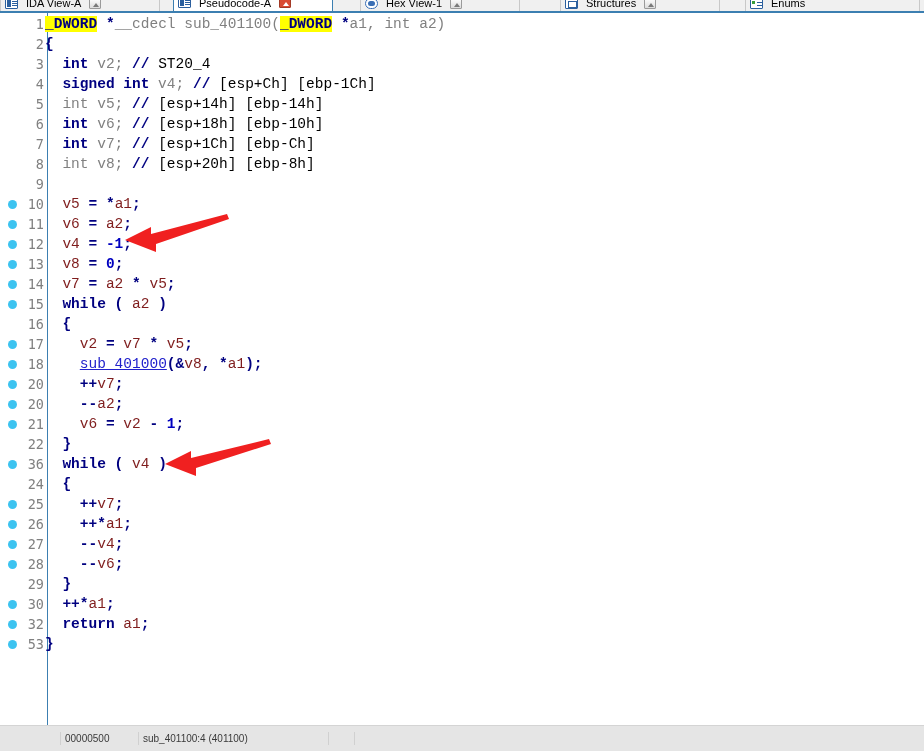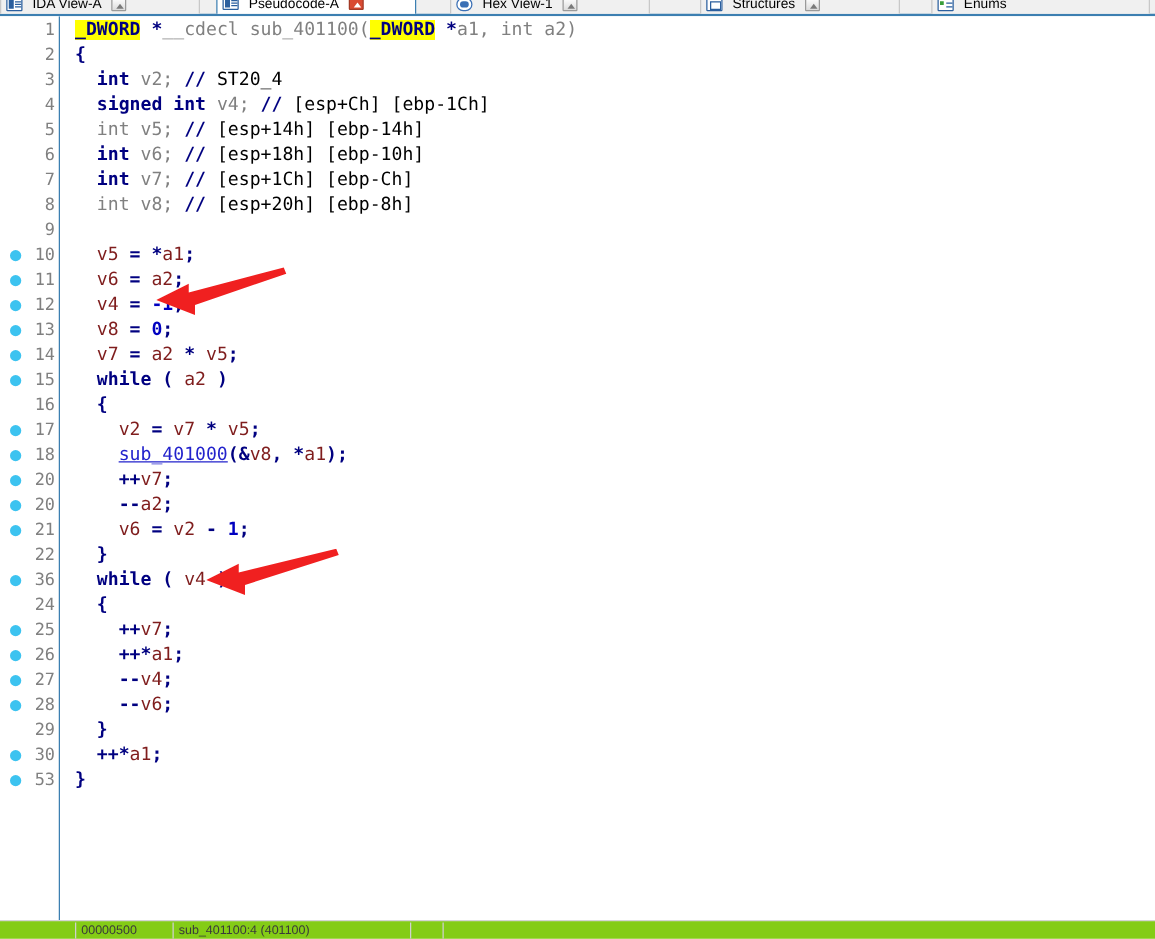--- a/index.html
+++ b/index.html
@@ -75,42 +75,42 @@
     font-size:14.5px;white-space:pre;
   }
   .dot{
     position:absolute;left:8px;top:6px;width:9px;height:9px;border-radius:50%;
     background:#3cc3f0;
   }
   .ln{
     position:absolute;left:0;width:44px;text-align:right;
     color:#808080;font-size:13.5px;
   }
-  .code{position:absolute;left:60px;}
+  .code{position:absolute;left:45px;font-family:Liberation Mono, monospace;}
 
   
   .kw   {color:#000080;font-weight:bold;}
   .typ  {color:#000080;font-weight:bold;}
   .pln  {color:#808080;}
   .var  {color:#7f1d1d;}
   .num  {color:#0000c0;font-weight:bold;}
   .fn   {color:#2222cc;text-decoration:underline;}
   .cmt  {color:#000000;}
   .cmts {color:#000080;font-weight:bold;}
   .brc  {color:#000080;font-weight:bold;}
   .op   {color:#000080;font-weight:bold;}
   .hl   {background:#ffff00;}
 
   
   .arrow{position:absolute;pointer-events:none;}
 
   
   .statusbar{
-    position:absolute;left:0;bottom:0;width:924px;height:15px;
-    background:#84cc16;border-top:1px solid #d4d4d4;box-sizing:border-box;
+    position:absolute;left:0;bottom:0;width:924px;height:26px;
+    background:#e5e5e5;border-top:1px solid #d4d4d4;box-sizing:border-box;
     display:flex;align-items:center;overflow:hidden;
     font-family:"Liberation Sans",sans-serif;font-size:10px;color:#3a3a3a;
   }
   .statuscell{
     height:13px;line-height:13px;padding:0 4px;box-sizing:border-box;
     border-right:1px solid #d0d0d0;white-space:nowrap;
   }
   .statuscell.addr{width:78px;}
   .statuscell.sym{width:190px;}
   .statuscell.pad{width:26px;}
@@ -178,20 +178,21 @@
         <div class="row"><span class="dot" style="background: rgb(60, 195, 240);"></span><span class="ln">21</span><span class="code"><span class="pln">    </span><span class="var">v6</span><span class="op"> = </span><span class="var">v2</span><span class="op"> - </span><span class="num">1</span><span class="op">;</span></span></div>
         <div class="row"><span class="ln">22</span><span class="code"><span class="pln">  </span><span class="brc">}</span></span></div>
         <div class="row"><span class="dot" style="background: rgb(60, 195, 240);"></span><span class="ln">36</span><span class="code"><span class="pln">  </span><span class="kw">while</span><span class="op"> ( </span><span class="var">v4</span><span class="op"> )</span></span></div>
         <div class="row"><span class="ln">24</span><span class="code"><span class="pln">  </span><span class="brc">{</span></span></div>
         <div class="row"><span class="dot" style="background: rgb(60, 195, 240);"></span><span class="ln">25</span><span class="code"><span class="pln">    </span><span class="op">++</span><span class="var">v7</span><span class="op">;</span></span></div>
         <div class="row"><span class="dot" style="background: rgb(60, 195, 240);"></span><span class="ln">26</span><span class="code"><span class="pln">    </span><span class="op">++*</span><span class="var">a1</span><span class="op">;</span></span></div>
         <div class="row"><span class="dot" style="background: rgb(60, 195, 240);"></span><span class="ln">27</span><span class="code"><span class="pln">    </span><span class="op">--</span><span class="var">v4</span><span class="op">;</span></span></div>
         <div class="row"><span class="dot" style="background: rgb(60, 195, 240);"></span><span class="ln">28</span><span class="code"><span class="pln">    </span><span class="op">--</span><span class="var">v6</span><span class="op">;</span></span></div>
         <div class="row"><span class="ln">29</span><span class="code"><span class="pln">  </span><span class="brc">}</span></span></div>
         <div class="row"><span class="dot" style="background: rgb(60, 195, 240);"></span><span class="ln">30</span><span class="code"><span class="pln">  </span><span class="op">++*</span><span class="var">a1</span><span class="op">;</span></span></div>
+        <div class="row"><span class="dot" style="background: rgb(60, 195, 240);"></span><span class="ln">32</span><span class="code"><span class="pln">  </span><span class="kw">return</span><span class="pln"> </span><span class="var">a1</span><span class="op">;</span></span></div>
         <div class="row"><span class="dot" style="background: rgb(60, 195, 240);"></span><span class="ln">53</span><span class="code"><span class="brc">}</span></span></div>
       </div>
 
     <svg class="arrow" style="left:125px;top:200px;" width="110" height="48" viewBox="0 0 110 48">
       <polygon points="0,27 26,14 26,21 102,1 104,6 31,31 31,39" fill="#f02020"></polygon>
     </svg>
 
     <svg class="arrow" style="left:165px;top:426px;" width="112" height="44" viewBox="0 0 112 44">
       <polygon points="0,25 26,12 26,19 104,0 106,5 31,29 31,37" fill="#f02020"></polygon>
     </svg>

